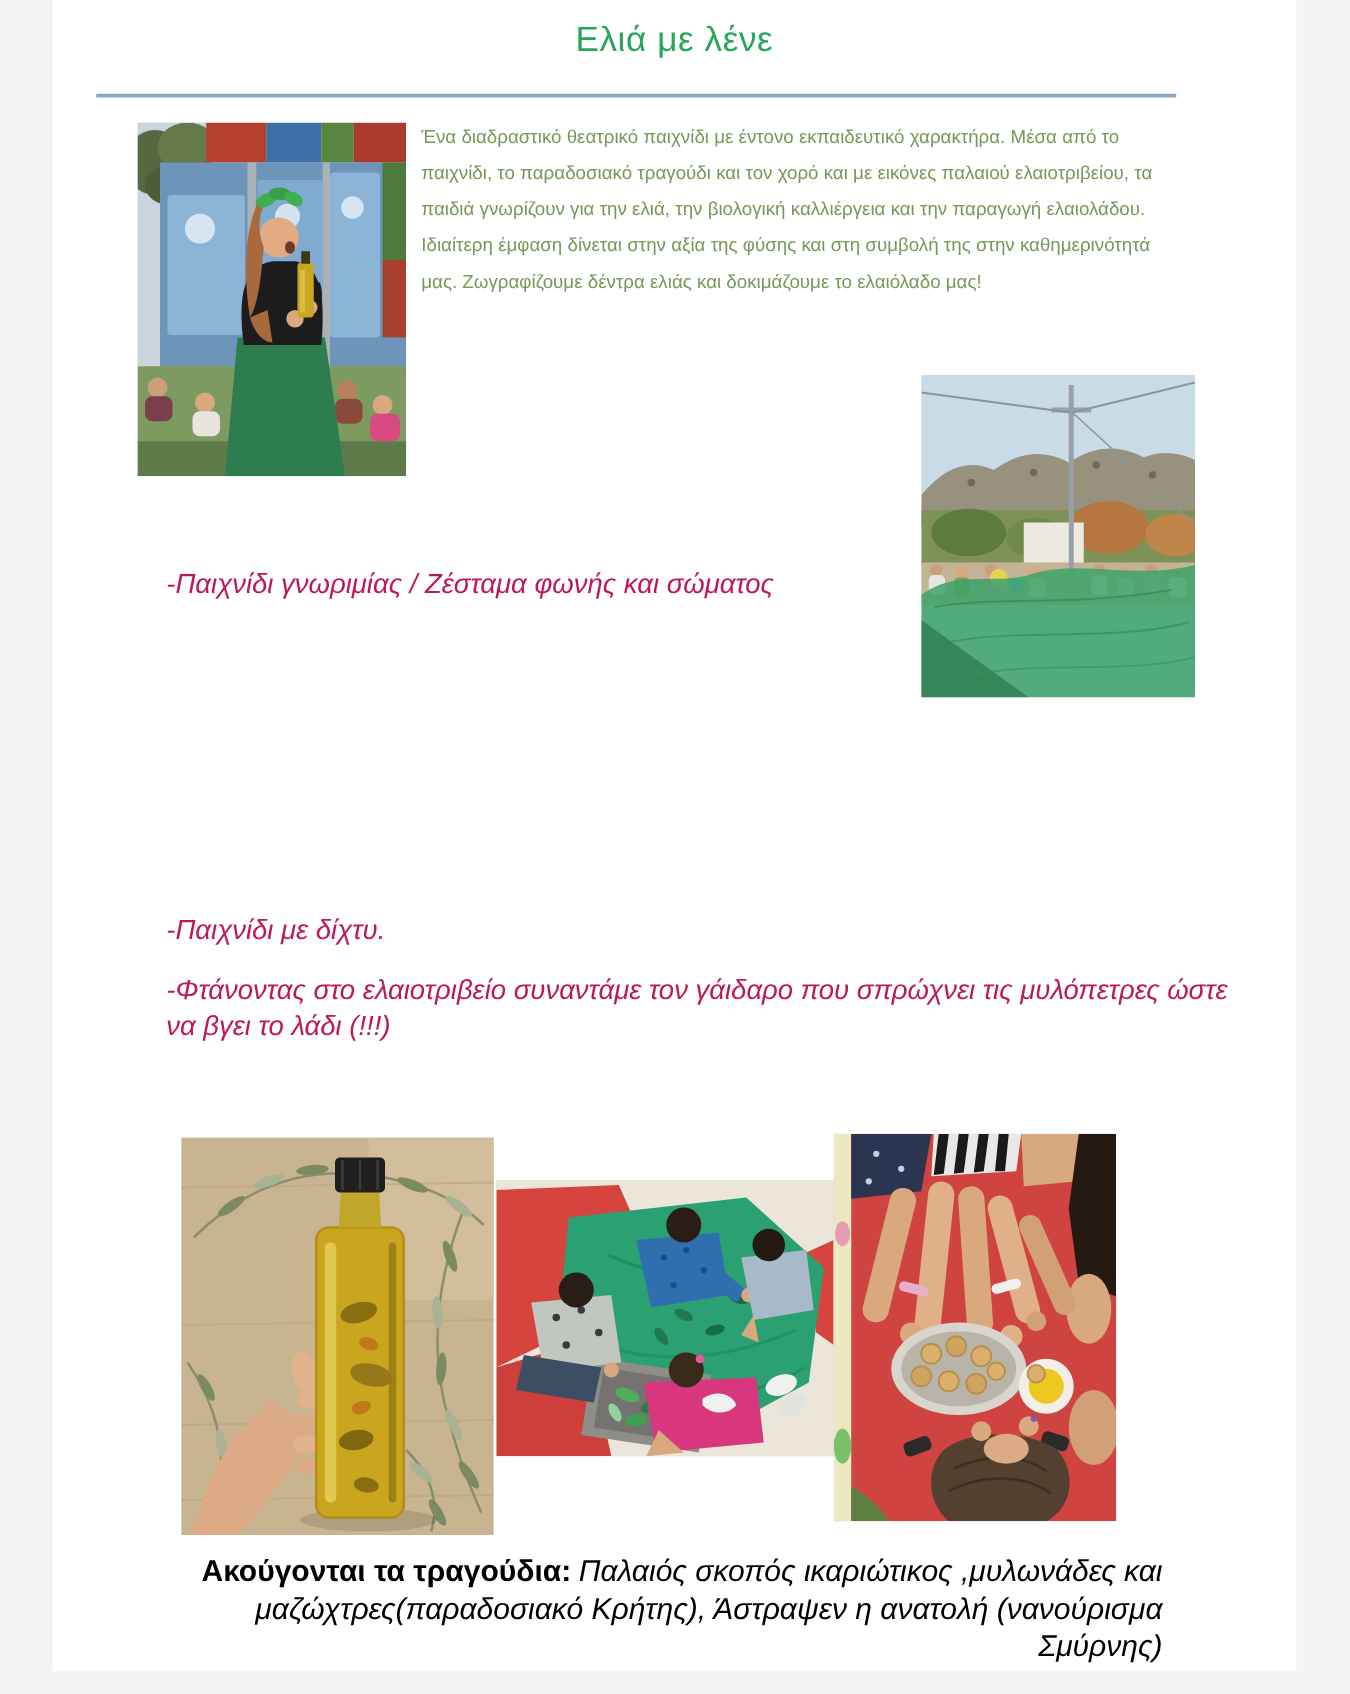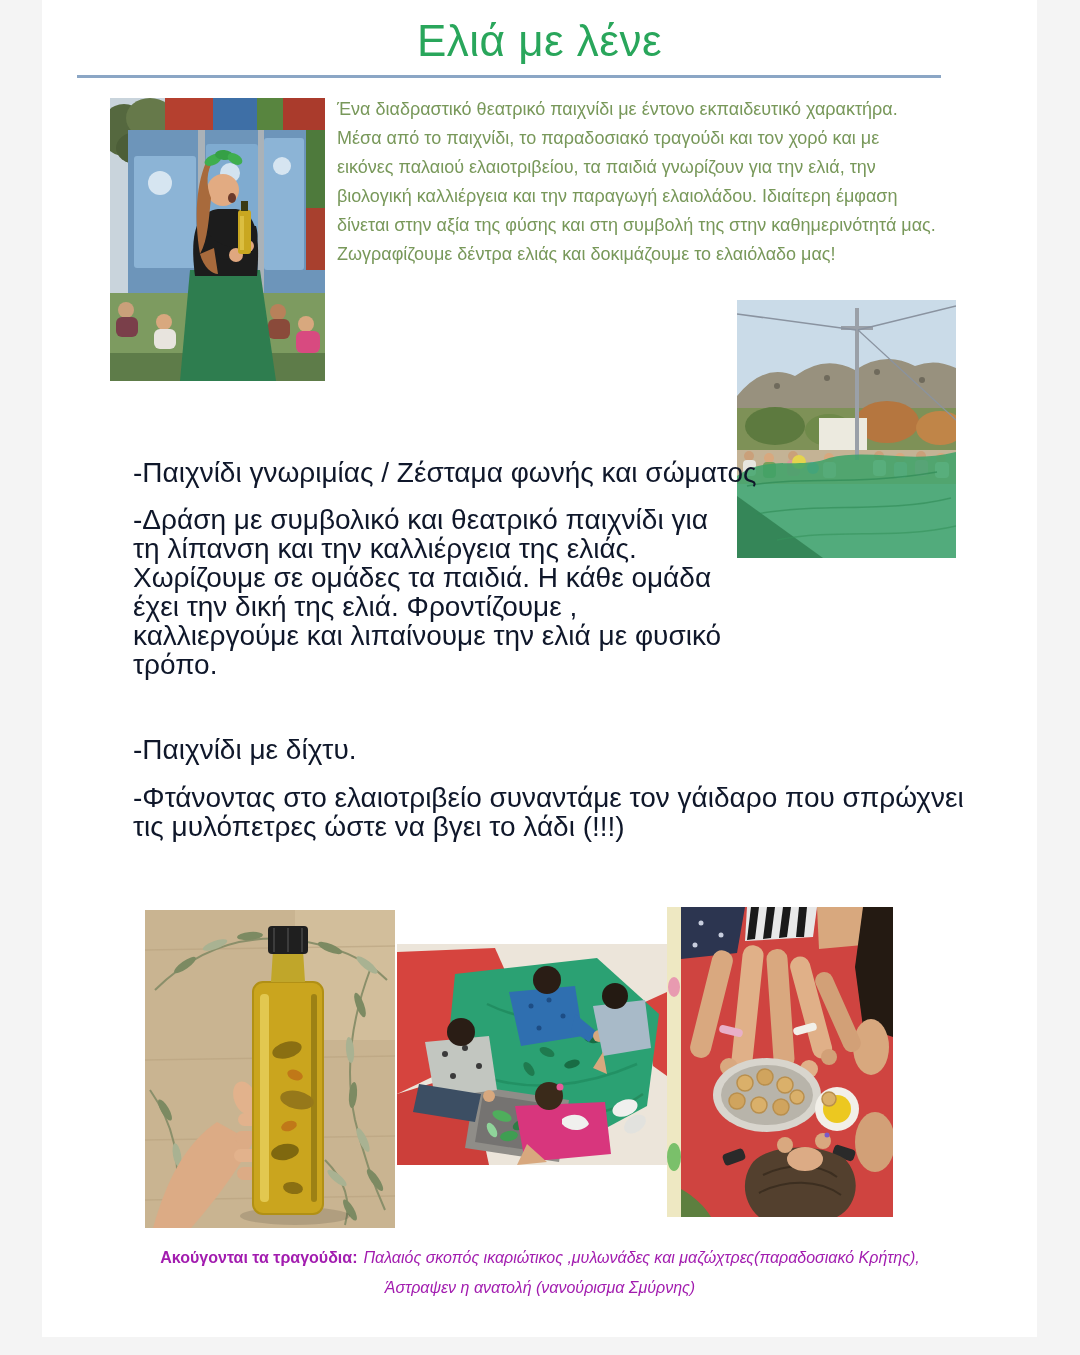--- a/index.html
+++ b/index.html
@@ -4,44 +4,44 @@
 <style>
   html,body { margin:0; padding:0; background:#f4f4f4; }
   .canvas {
     position:relative; width:1080px; height:1355px; margin:0 auto;
     background:#f4f4f4; overflow:hidden;
     font-family:"Liberation Sans","DejaVu Sans",sans-serif;
   }
   .sheet { position:absolute; left:42px; top:0; width:995px; height:1337px; background:#ffffff; }
   .page-title {
     position:absolute; left:42px; top:16px; width:995px; text-align:center;
-    font-size:44px; font-weight:400; color:#29a65b; letter-spacing:0.5px;
+    font-size:28px; font-weight:400; color:#29a65b; letter-spacing:0.5px;
   }
   .divider { position:absolute; left:77px; top:75px; width:864px; height:3px; background:#8ba6c5; }
   .intro {
     position:absolute; left:337px; top:95px; width:600px;
-    font-size:18px; line-height:29px; color:#78985a;
+    font-size:15px; line-height:29px; color:#78985a;
   }
-  .para { position:absolute; font-size:28px; line-height:29px; color:#0f172a; }
+  .para { position:absolute; font-size:22px; line-height:29px; color:#be185d;font-style:italic; }
   .p1 { left:133px; top:430px; width:740px; }
   .p2 { left:133px; top:477px; width:600px; }
   .p3 { left:133px; top:609px; width:852px; }
   .p4 { left:133px; top:707px; width:600px; }
   .p5 { left:133px; top:755px; width:856px; }
   .p6 { left:133px; top:827px; width:900px; }
   .photo { position:absolute; overflow:hidden; background:#ddd; }
   .photo svg { display:block; width:100%; height:100%; }
   .photo1 { left:110px; top:98px;  width:215px; height:283px; }
   .photo2 { left:737px; top:300px; width:219px; height:258px; }
   .photo3 { left:145px; top:910px; width:250px; height:318px; }
   .photo4 { left:397px; top:944px; width:270px; height:221px; }
   .photo5 { left:667px; top:907px; width:226px; height:310px; }
   .caption {
-    position:absolute; left:150px; top:1243px; width:780px; text-align:center;
-    font-size:16px; line-height:30px; color:#a21caf; font-style:italic;
+    position:absolute; left:150px; top:1243px; width:780px; text-align:right;
+    font-size:24px; line-height:30px; color:#000000; font-style:italic;
   }
   .caption .songs-label { font-style:normal; font-weight:bold; margin-right:6px; }
 </style>
 </head>
 <body>
 
 <div class="canvas">
   <div class="sheet"></div>
 
   <div class="page-title">Ελιά με λένε</div>
@@ -148,21 +148,20 @@
       <circle cx="76" cy="168" r="6" fill="#6ab0d8"></circle>
       <path d="M0,176 C30,154 62,170 92,158 C132,148 172,164 219,152 L219,258 L0,258 Z" fill="#3da268" opacity="0.85"></path>
       <path d="M0,196 L86,258 L0,258 Z" fill="#2e7d4f" opacity="0.8"></path>
       <path d="M10,186 C60,176 120,186 200,172" stroke="#2f8a55" stroke-width="1.5" fill="none" opacity="0.7"></path>
       <path d="M20,214 C80,202 150,214 214,198" stroke="#2f8a55" stroke-width="1.5" fill="none" opacity="0.6"></path>
       <path d="M40,240 C100,228 160,240 219,226" stroke="#35925c" stroke-width="1.5" fill="none" opacity="0.6"></path>
     </svg>
   </div>
 
   <p class="para p1">-Παιχνίδι γνωριμίας / Ζέσταμα φωνής και σώματος</p>
-  <p class="para p2">-Δράση με συμβολικό και θεατρικό παιχνίδι για τη λίπανση και την καλλιέργεια της ελιάς. Χωρίζουμε σε ομάδες τα παιδιά. Η κάθε ομάδα έχει την δική της ελιά. Φροντίζουμε , καλλιεργούμε και λιπαίνουμε την ελιά με φυσικό τρόπο.</p>
   <p class="para p4">-Παιχνίδι με δίχτυ.</p>
   <p class="para p5">-Φτάνοντας στο ελαιοτριβείο συναντάμε τον γάιδαρο που σπρώχνει τις μυλόπετρες ώστε να βγει το λάδι (!!!)</p>
 
   <div class="photo photo3">
     <svg viewBox="0 0 250 318" preserveAspectRatio="none">
       <rect width="250" height="318" fill="#c9b491"></rect>
       <rect x="150" y="0" width="100" height="130" fill="#d4c09e" opacity="0.8"></rect>
       <g stroke="#b9a37f" stroke-width="1.5" opacity="0.6">
         <line x1="0" y1="40" x2="250" y2="36"></line>
           <line x1="0" y1="150" x2="250" y2="146"></line>

